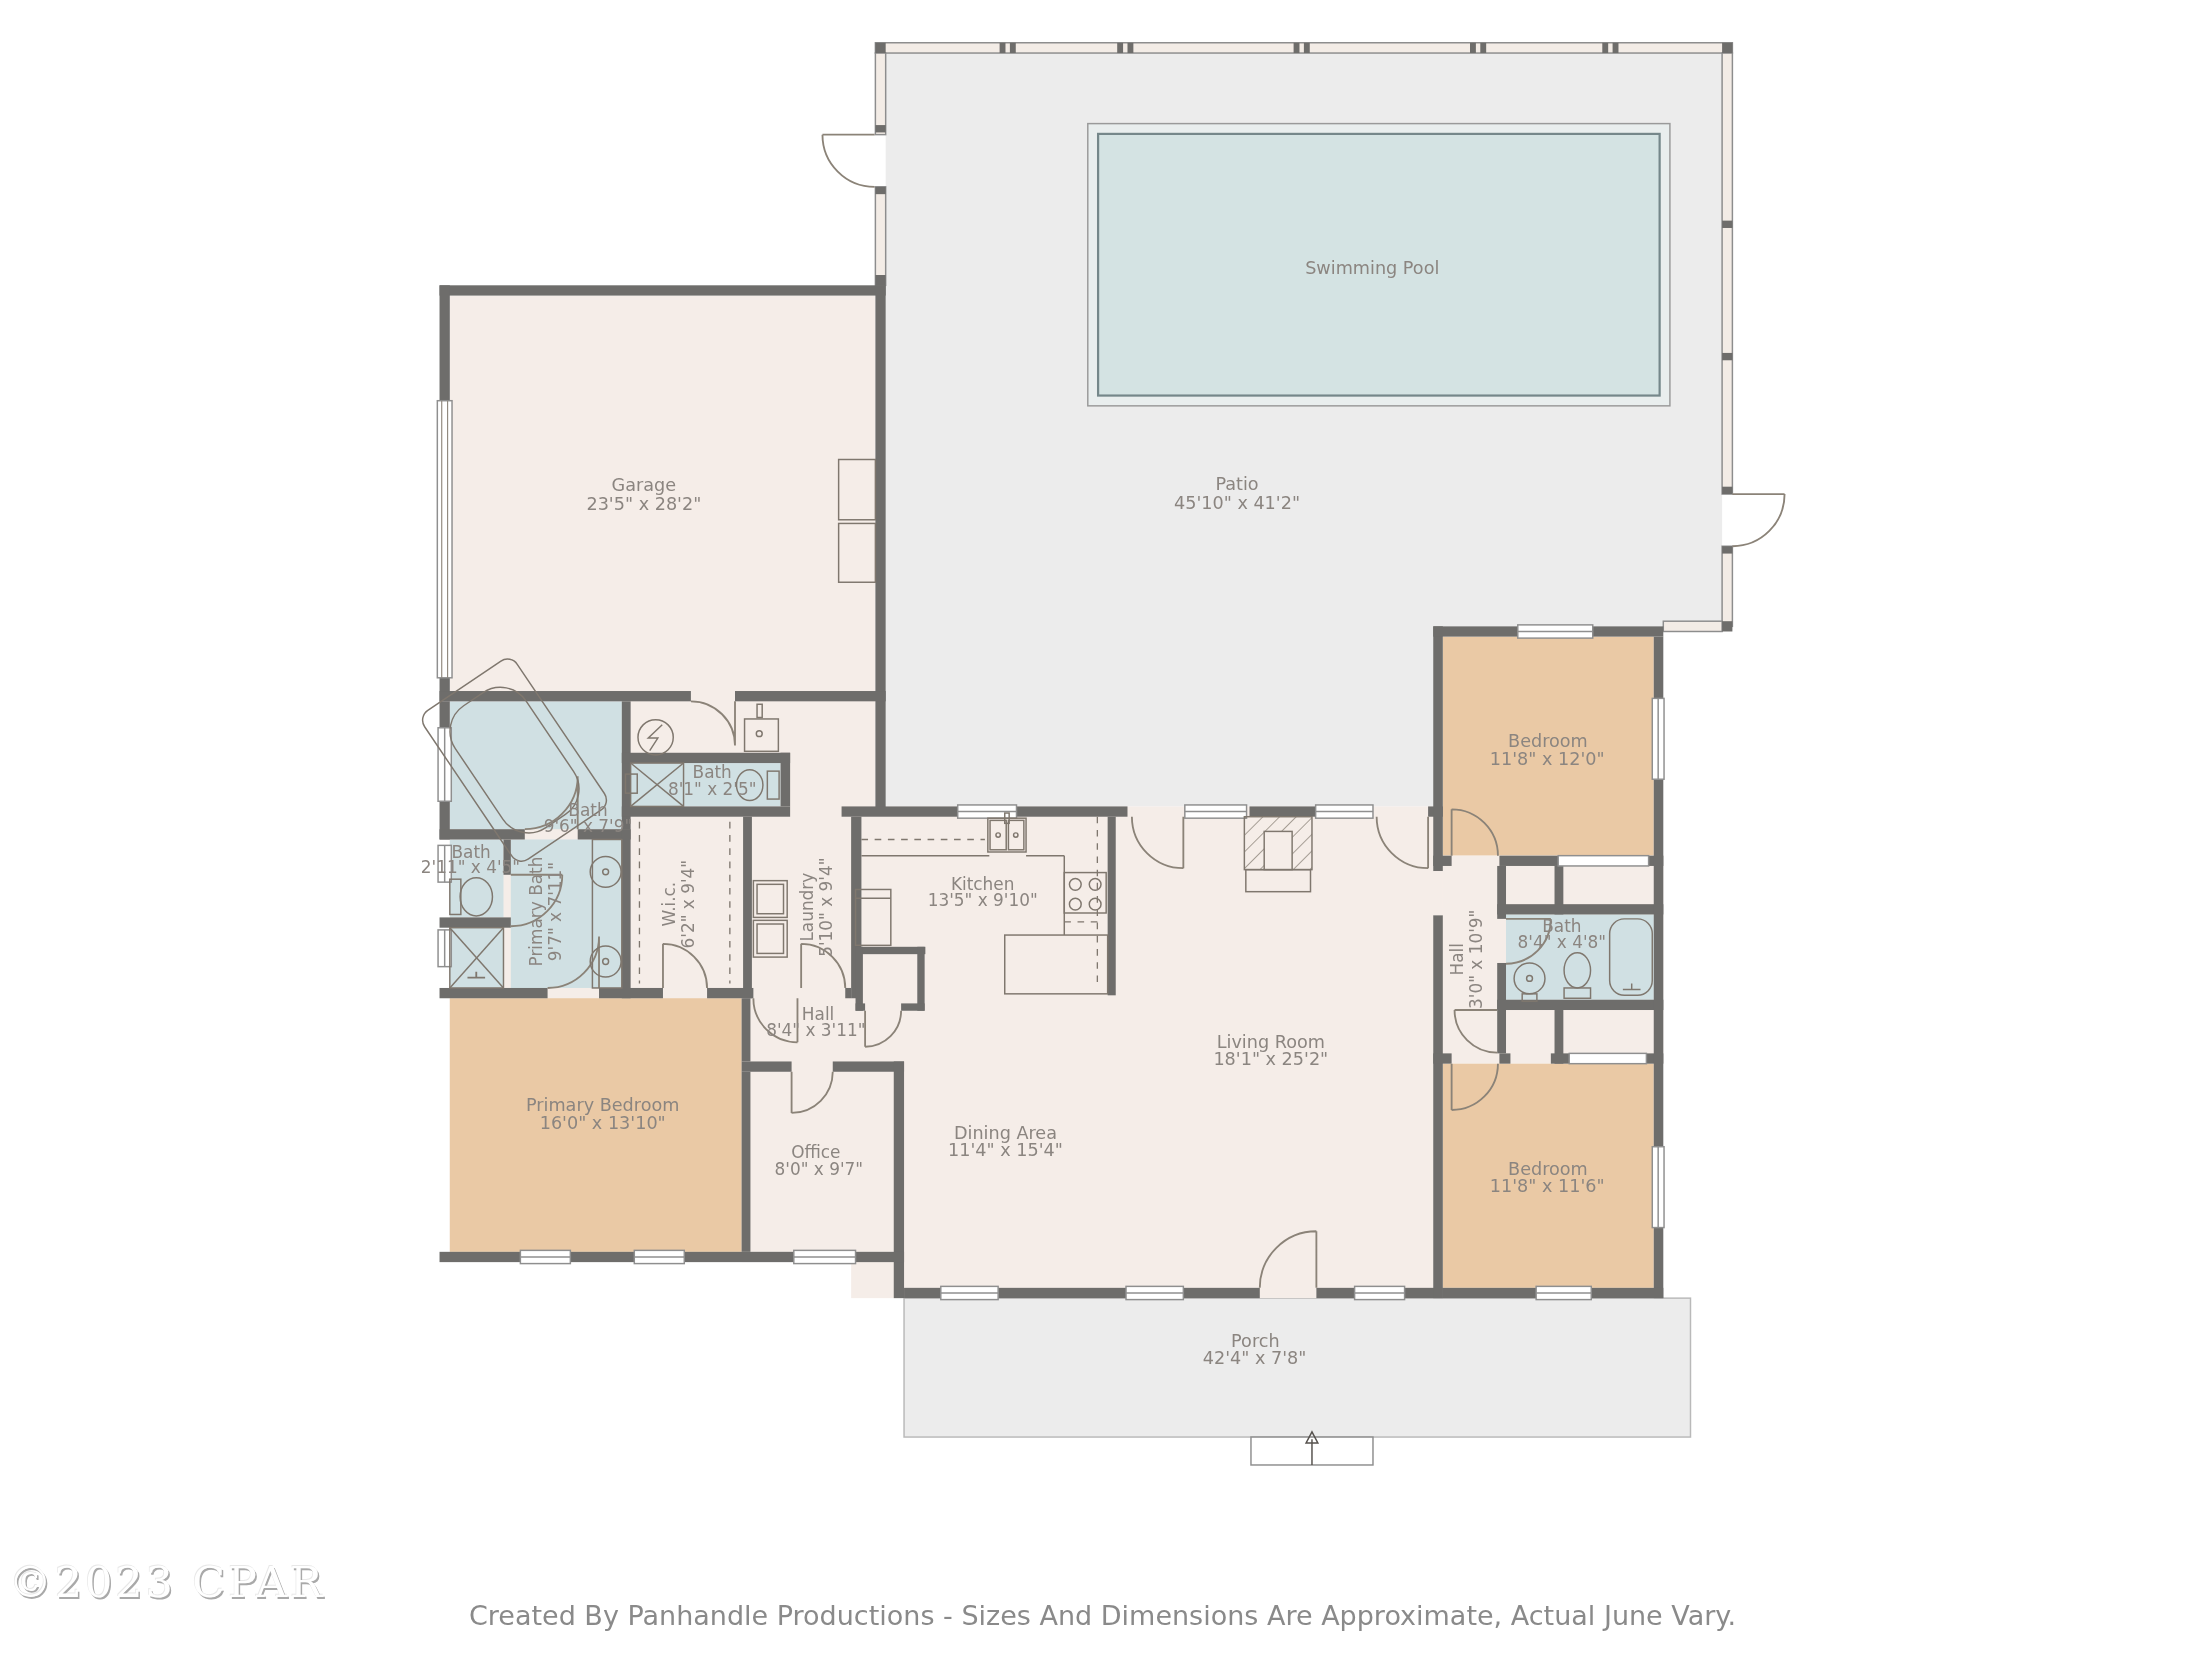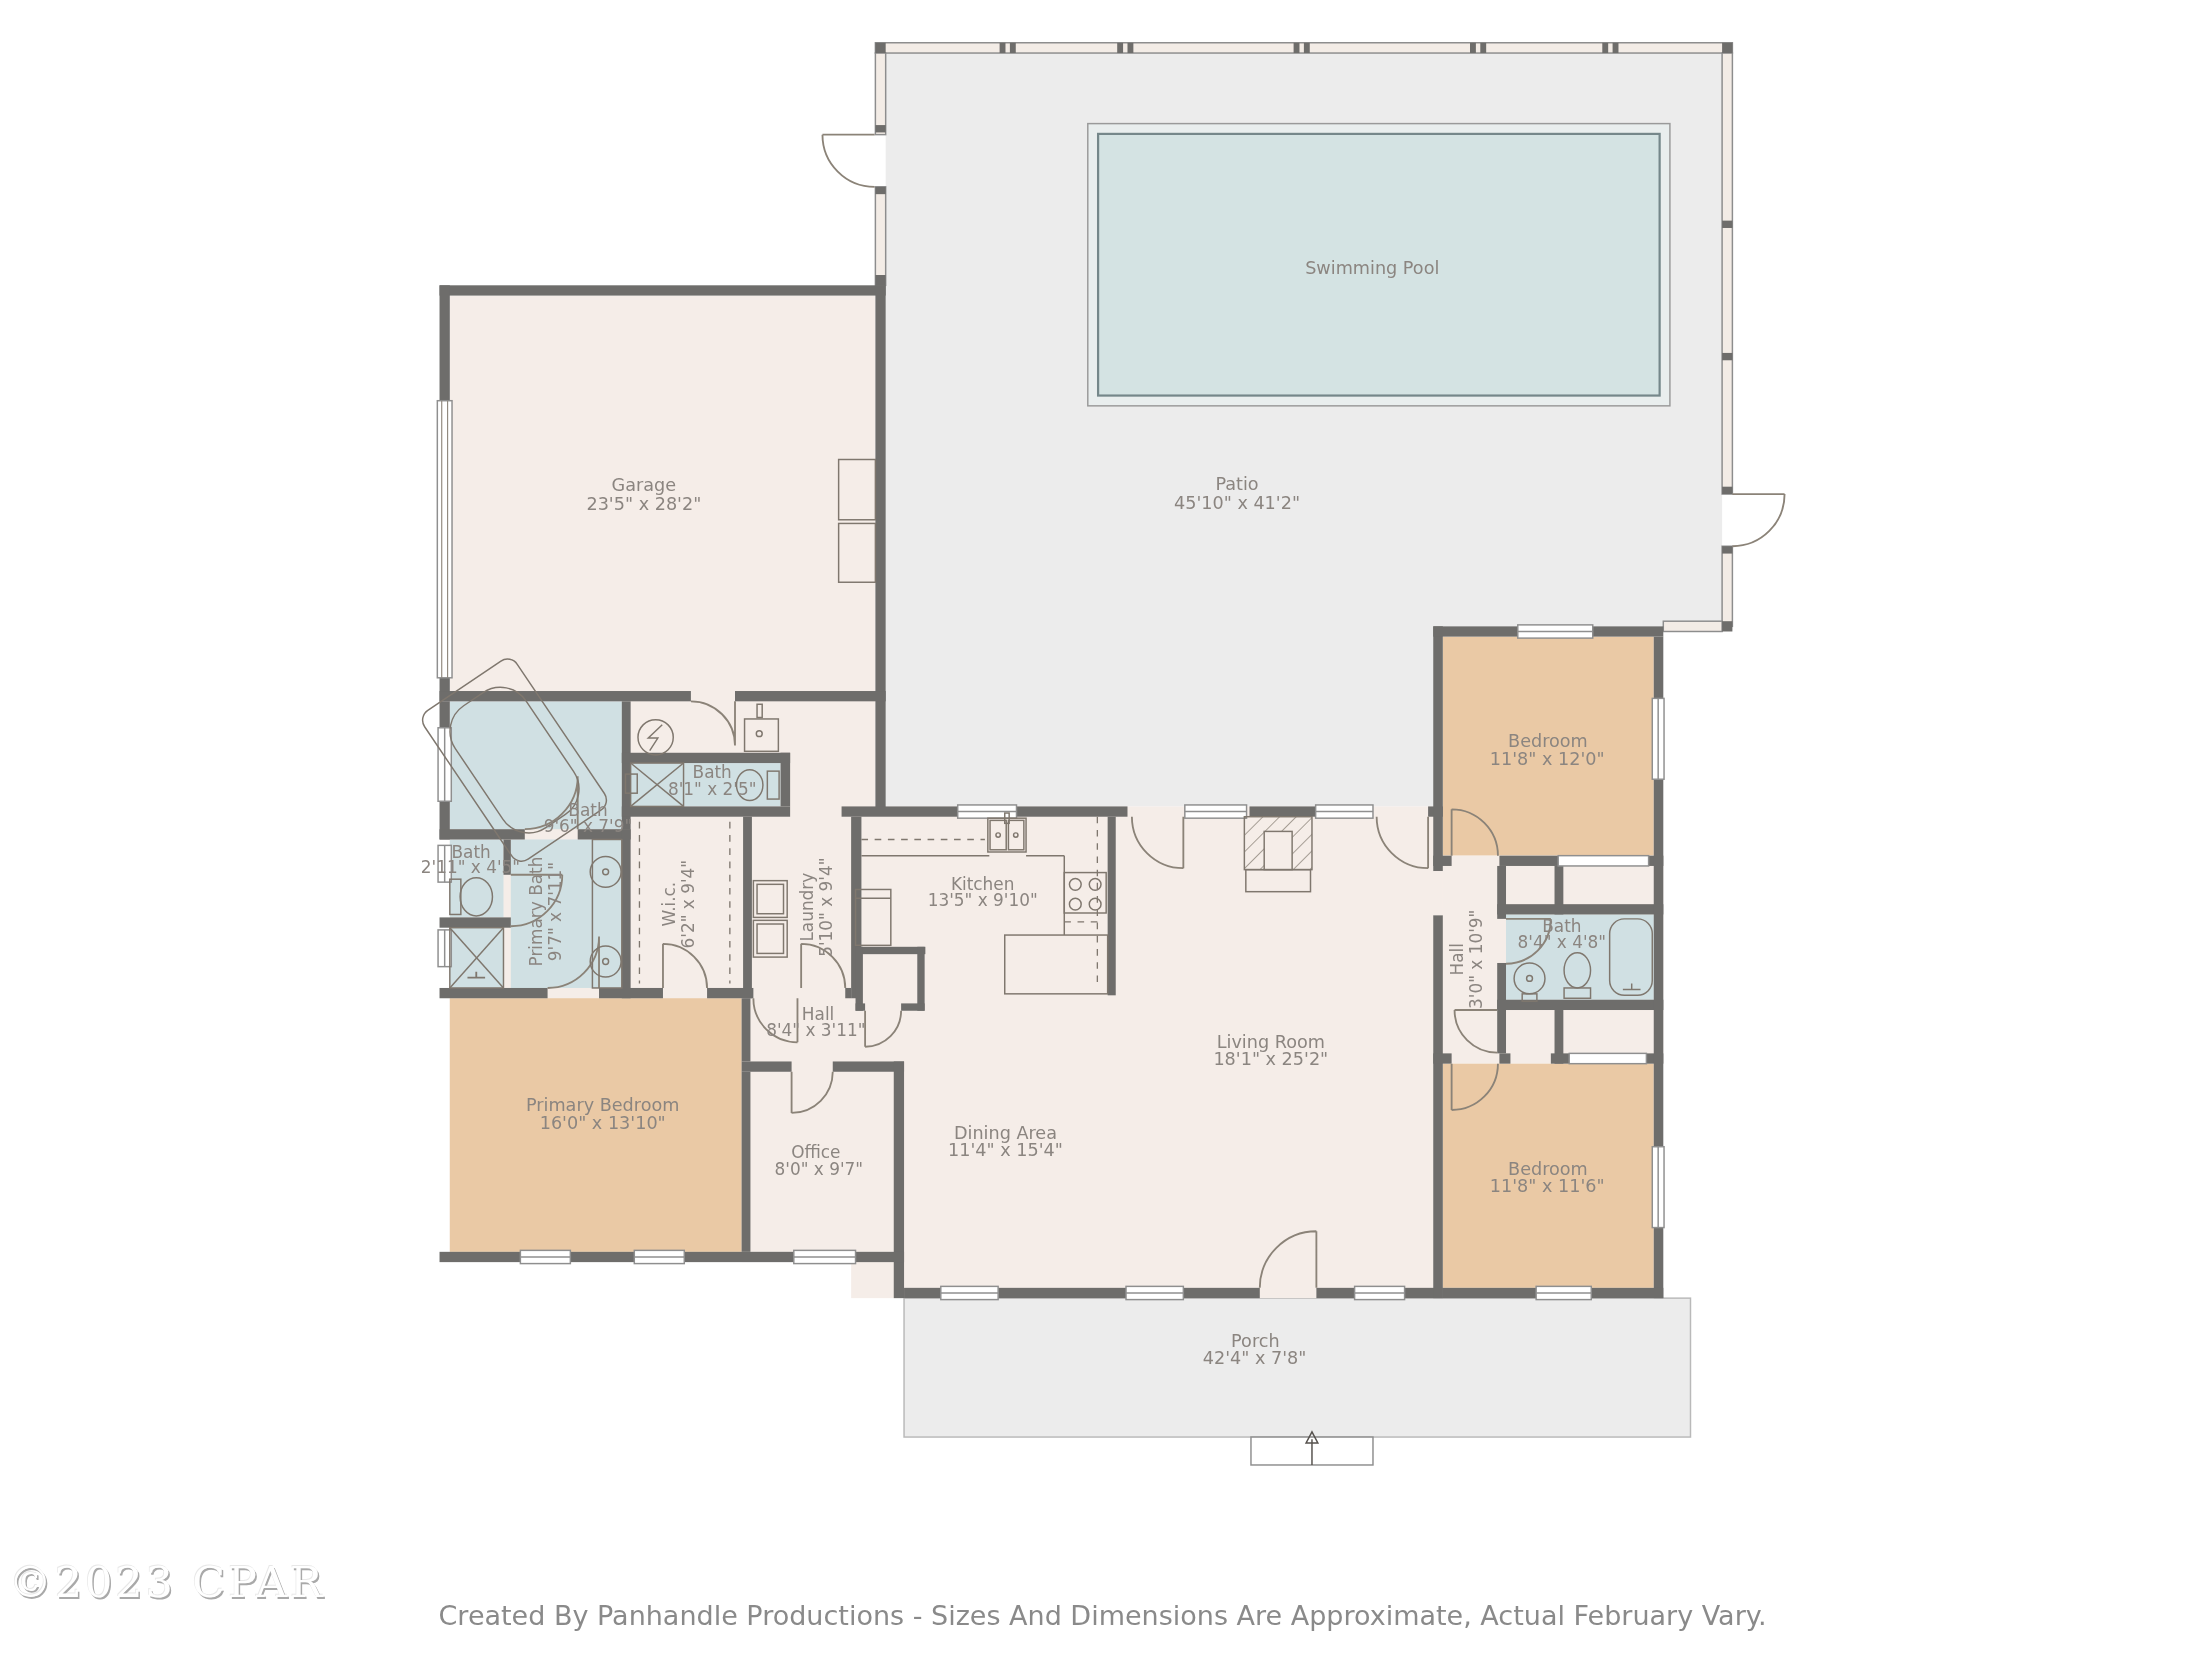--- a/index.html
+++ b/index.html
@@ -416,15 +416,15 @@
     <text x="2125" y="1268">Bath</text>
     <text x="2125" y="1290">8'4" x 4'8"</text>
     <text x="2106" y="1598" class="big">Bedroom</text>
     <text x="2105" y="1622" class="big">11'8" x 11'6"</text>
     <text x="1708" y="1832" class="big">Porch</text>
     <text x="1707" y="1856" class="big">42'4" x 7'8"</text>
   </g>
 </svg>
 
 <div class="watermark">©2023 CPAR</div>
-<div class="footer">Created By Panhandle Productions - Sizes And Dimensions Are Approximate, Actual February Vary.</div>
+<div class="footer">Created By Panhandle Productions - Sizes And Dimensions Are Approximate, Actual June Vary.</div>
 </div>
 
 
 </body></html>

